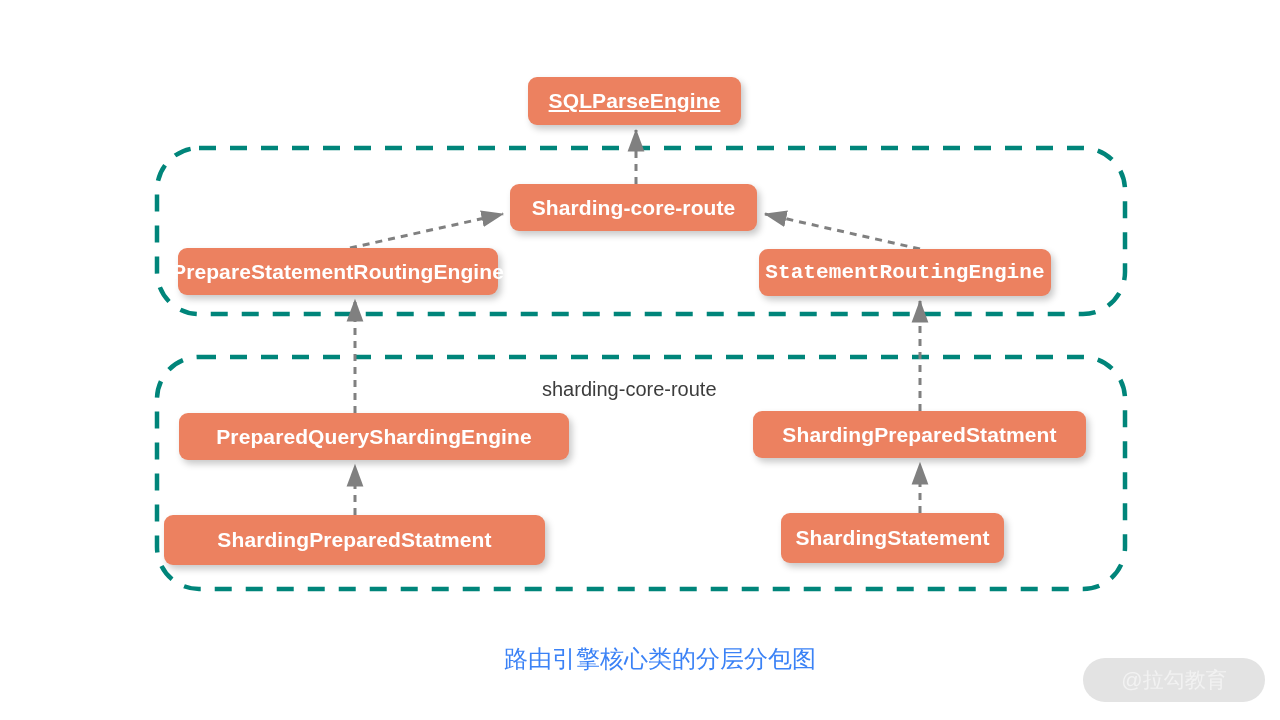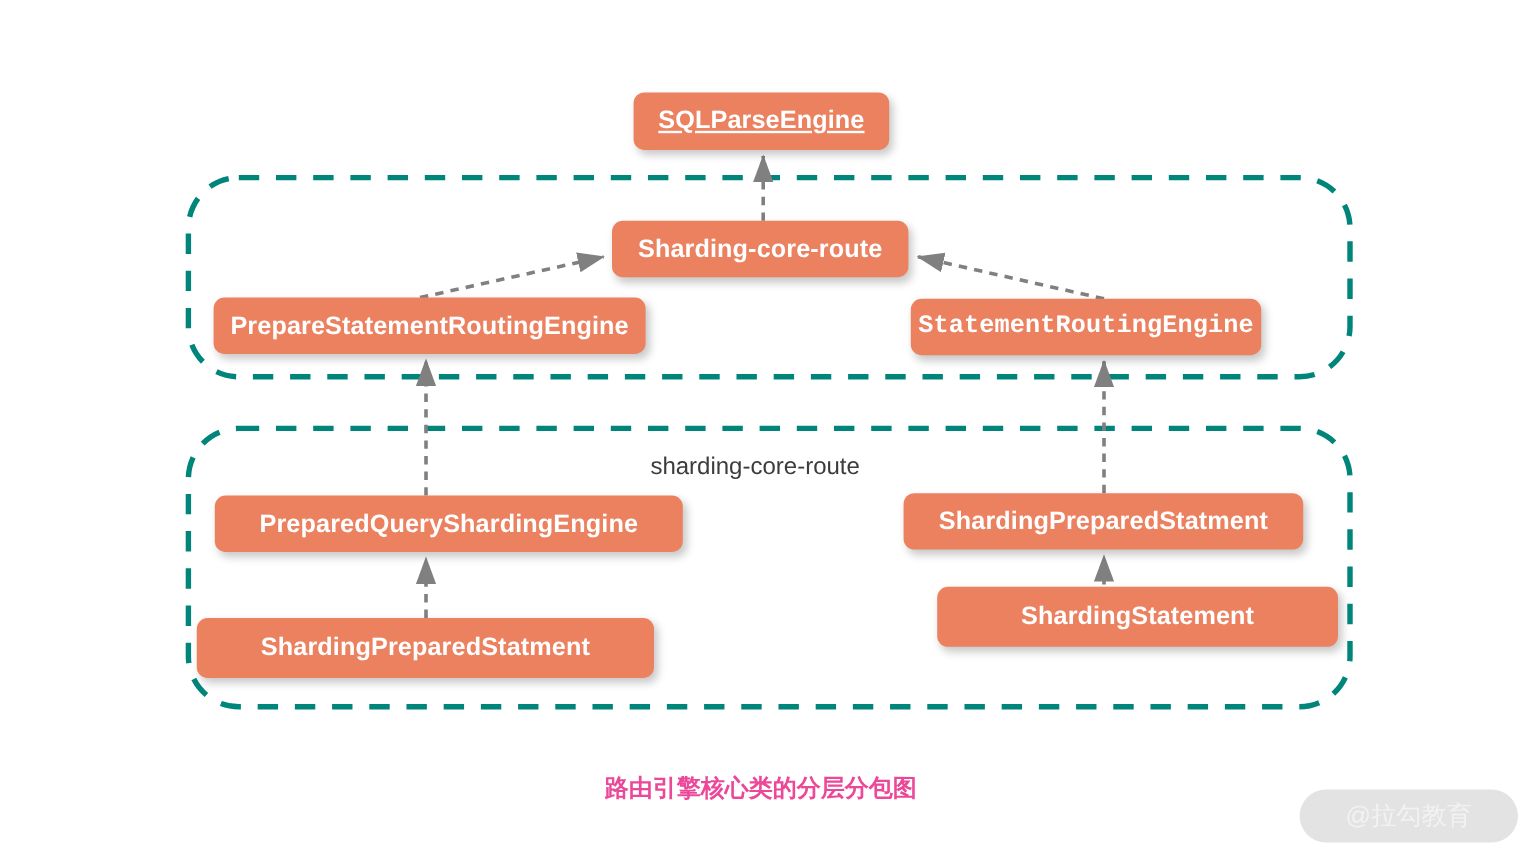--- a/index.html
+++ b/index.html
@@ -49,24 +49,23 @@
     position: absolute;
     color: #3c3c3c;
     font-size: 20px;
     font-weight: normal;
     white-space: nowrap;
     background: #ffffff;
     padding: 0 6px;
   }
   .caption {
     position: absolute;
-    color: #ec4899;
-    font-size: 20px;
+    color: #3b82f6;
+    font-size: 24px;
     white-space: nowrap;
-    font-weight: bold;
   }
   .watermark {
     position: absolute;
     background: #e3e3e3;
     border-radius: 22px;
     display: flex;
     align-items: center;
     justify-content: center;
     color: #f2f2f2;
     font-size: 21px;
@@ -104,29 +103,29 @@
     <line x1="920" y1="513" x2="920" y2="463" stroke="#808080" stroke-width="3" stroke-dasharray="7 6" marker-end="url(#arrowhead)"></line>
   </svg>
 
 
   <div class="group-label" style="left:536px; top:378px;">sharding-core-route</div>
 
   <div class="node" style="left:528px; top:77px; width:213px; height:48px;text-decoration:underline;">SQLParseEngine</div>
 
   <div class="node" style="left:510px; top:184px; width:247px; height:47px;">Sharding-core-route</div>
 
-  <div class="node" style="left:178px; top:248px; width:360px; height:47px;">PrepareStatementRoutingEngine</div>
+  <div class="node" style="left:178px; top:248px; width:320px; height:47px;">PrepareStatementRoutingEngine</div>
 
   <div class="node" style="left:759px; top:249px; width:292px; height:47px;font-family:Liberation Mono, monospace;">StatementRoutingEngine</div>
 
   <div class="node" style="left:179px; top:413px; width:390px; height:47px;">PreparedQueryShardingEngine</div>
 
   <div class="node" style="left:753px; top:411px; width:333px; height:47px;">ShardingPreparedStatment</div>
 
   <div class="node" style="left:164px; top:515px; width:381px; height:50px;">ShardingPreparedStatment</div>
 
-  <div class="node" style="left:781px; top:489px; width:334px; height:50px;">ShardingStatement</div>
+  <div class="node" style="left:781px; top:513px; width:223px; height:50px;">ShardingStatement</div>
 
   <div class="caption" style="left:504px; top:643px;">路由引擎核心类的分层分包图</div>
 
   <div class="watermark" style="left:1083px; top:658px; width:182px; height:44px;">@拉勾教育</div>
 
 </div>
 
 </body></html>

